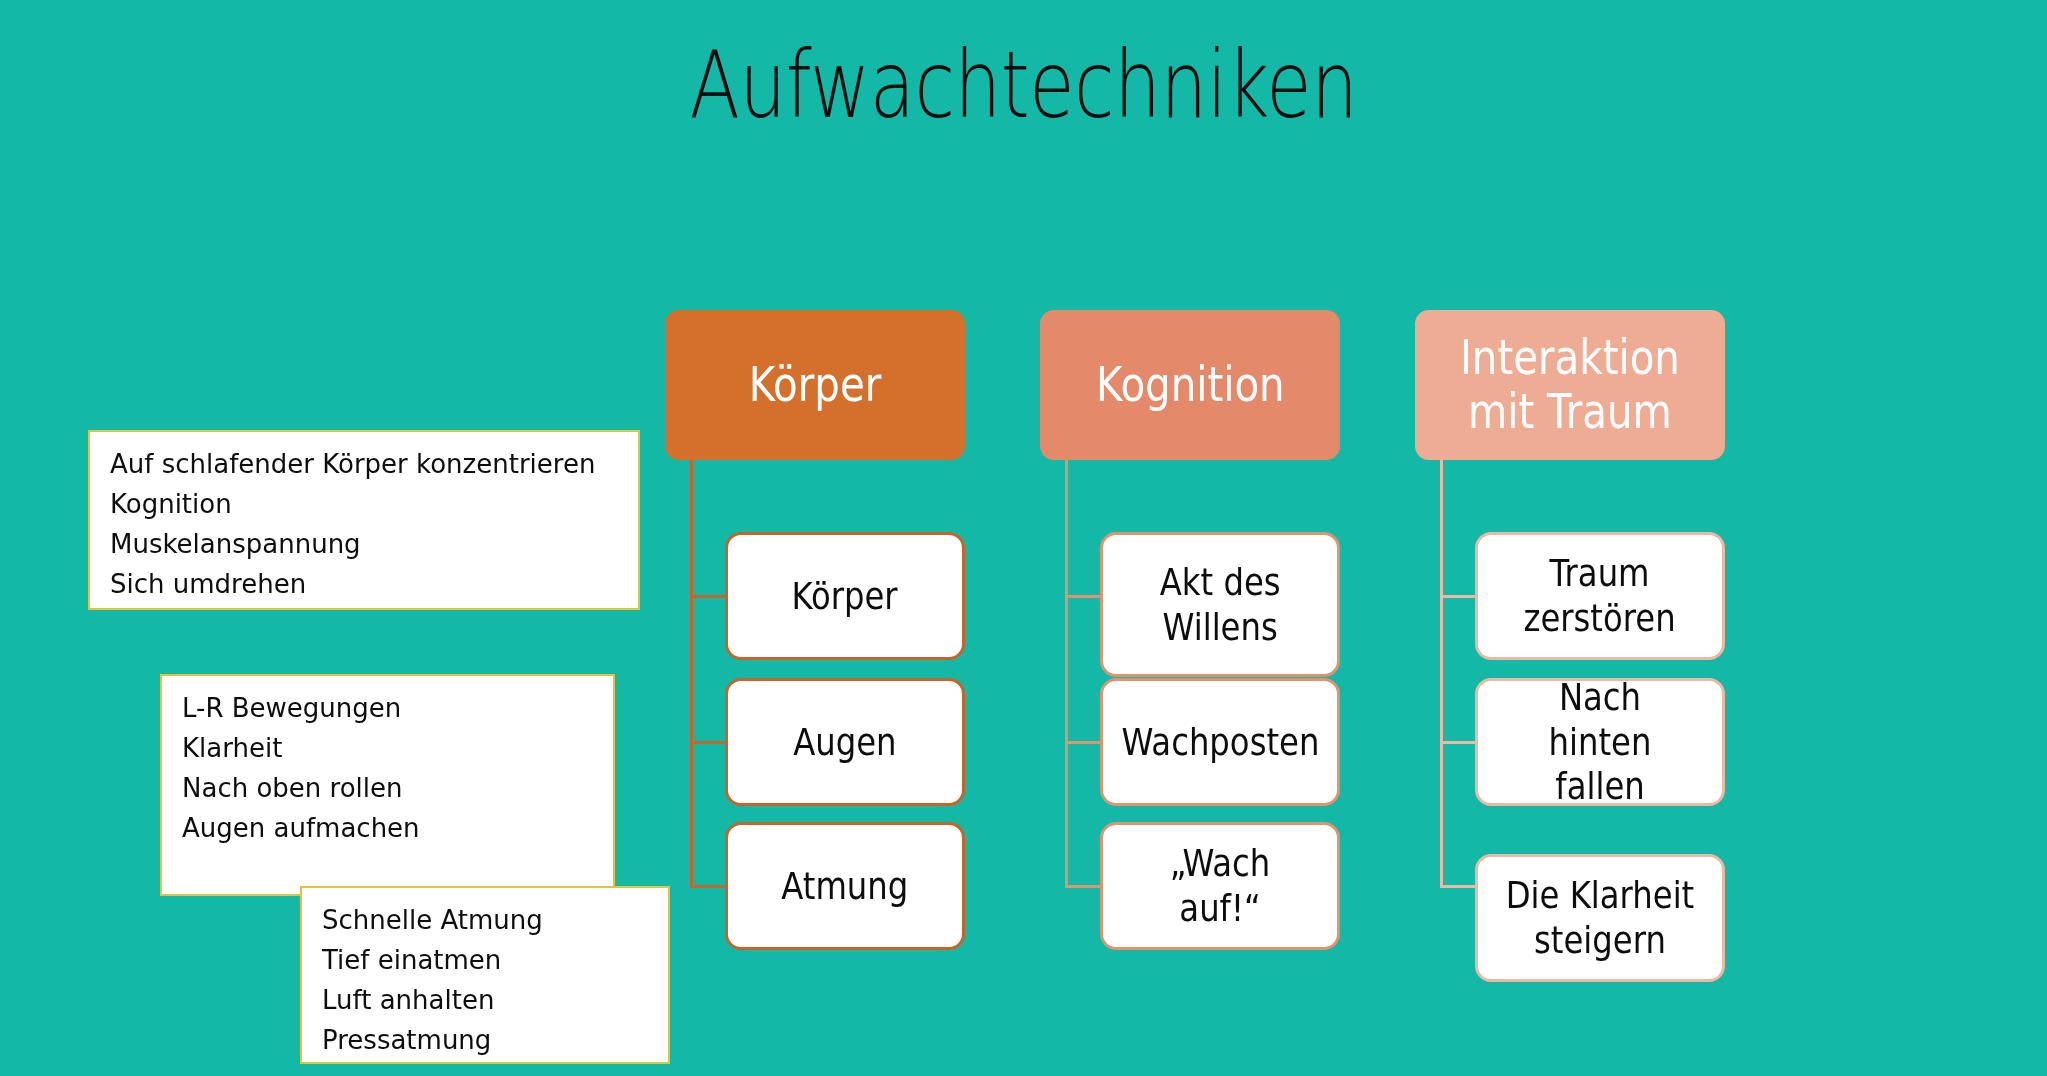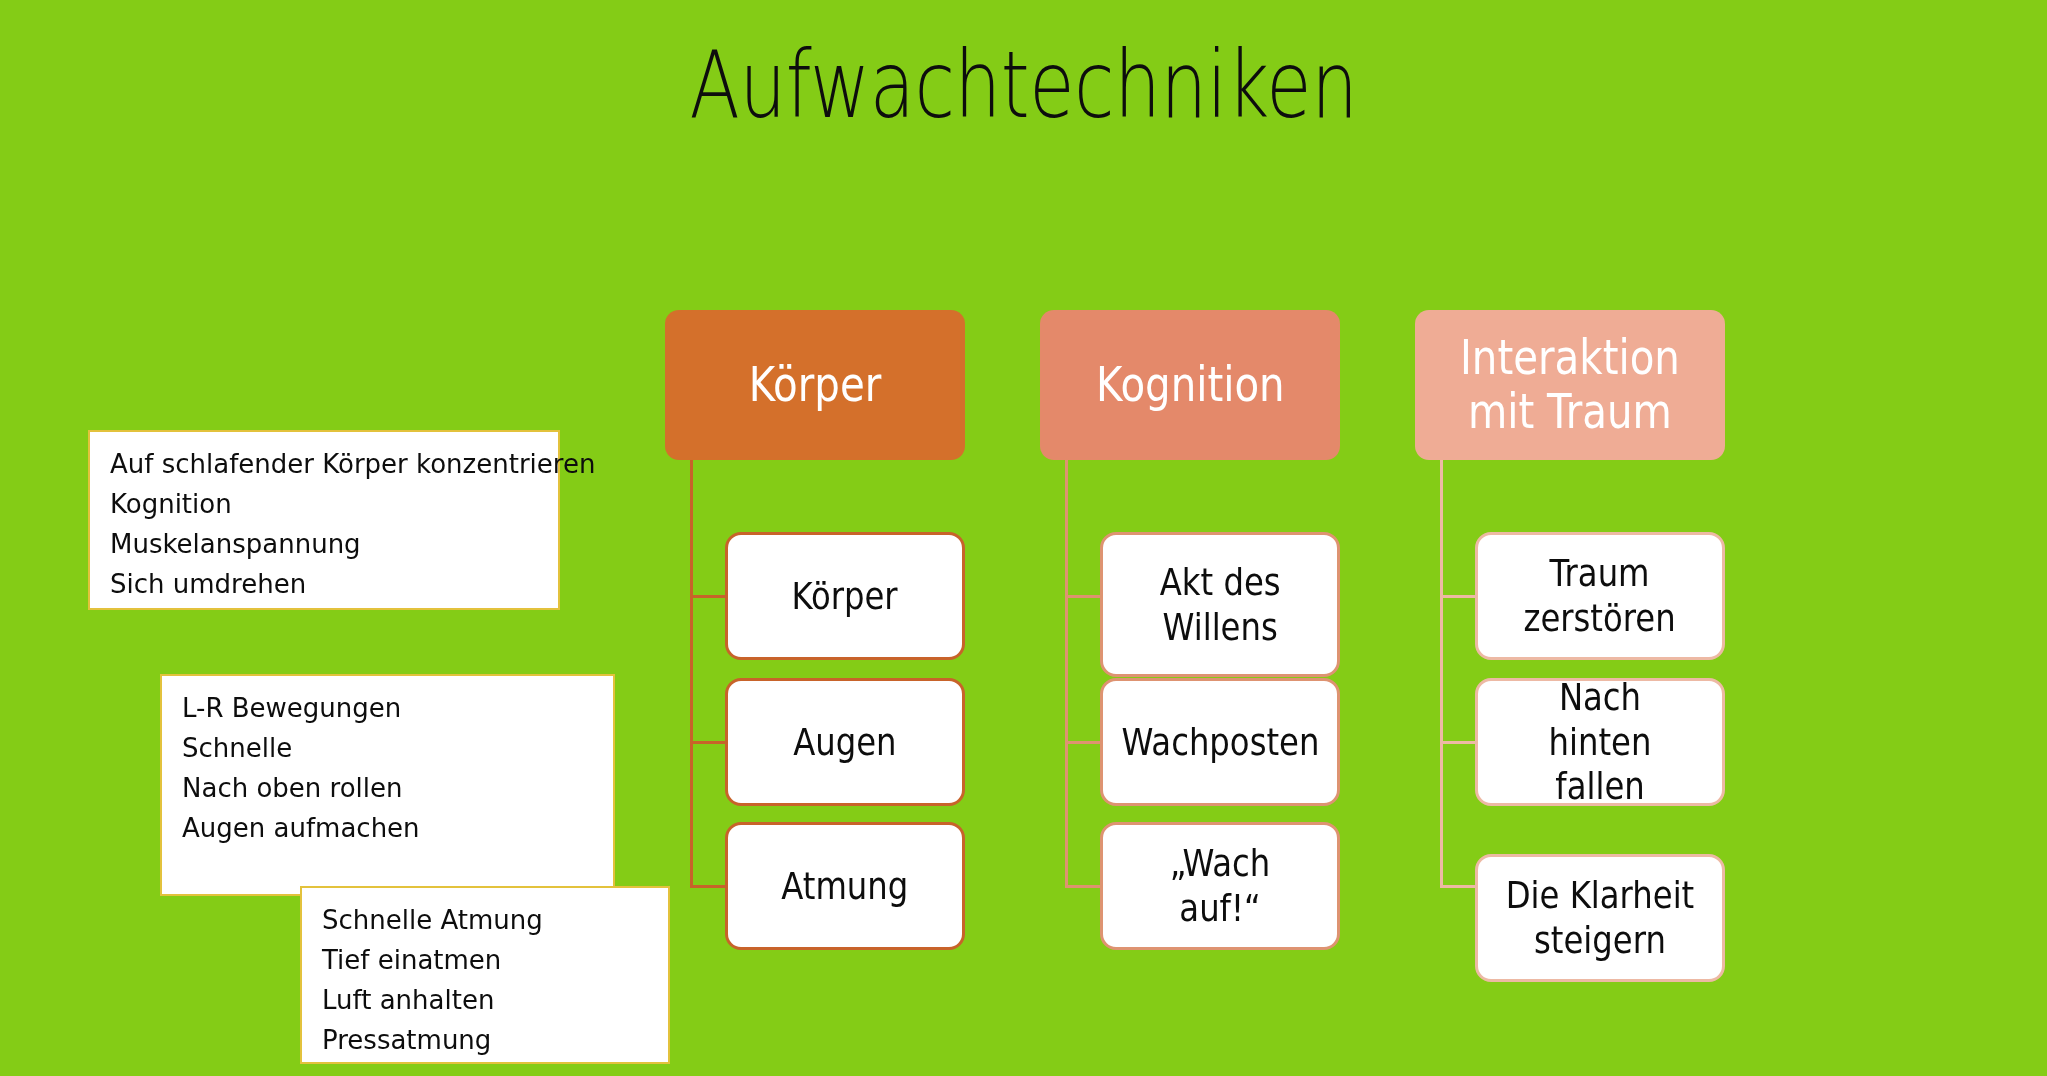--- a/index.html
+++ b/index.html
@@ -46,21 +46,21 @@
     padding: 12px 18px 12px 20px;
   }
   .note-line {
     font-family: "DejaVu Sans", sans-serif;
     font-size: 26px;
     line-height: 40px;
     color: #0d0d0d;
     white-space: nowrap;
   }
 
-  #note-1 { left: 88px;  top: 430px; width: 472px; height: 180px; }
+  #note-1 { left: 88px;  top: 430px; width: 552px; height: 180px; }
   #note-2 { left: 160px; top: 638px; width: 455px; height: 222px; }
   #note-3 { left: 300px; top: 886px; width: 370px; height: 178px; }
 
   
   .column { position: absolute; top: 310px; }
   #col-1 { left: 665px;  width: 300px; }
   #col-2 { left: 1040px; width: 300px; }
   #col-3 { left: 1415px; width: 310px; }
 
   .header-box {
@@ -123,34 +123,34 @@
     color: #0d0d0d;
     text-align: center;
     transform: scaleX(0.85);
     transform-origin: 50% 50%;
     white-space: pre-line;
   }
 </style>
 </head>
 <body>
 
-<div id="slide" style="background: #84cc16;">
+<div id="slide" style="background: #14b8a6;">
 
   <div class="slide-title" style="color: rgb(13, 13, 13);">Aufwachtechniken</div>
 
   <div class="note-box" id="note-1" style="border-color: rgb(227, 194, 60);">
     <div class="note-line">Auf schlafender Körper konzentrieren</div>
     <div class="note-line">Kognition</div>
     <div class="note-line">Muskelanspannung</div>
     <div class="note-line">Sich umdrehen</div>
   </div>
 
   <div class="note-box" id="note-2" style="border-color: rgb(227, 194, 60); margin-top: 36px;">
     <div class="note-line">L-R Bewegungen</div>
-    <div class="note-line">Schnelle</div>
+    <div class="note-line">Klarheit</div>
     <div class="note-line">Nach oben rollen</div>
     <div class="note-line">Augen aufmachen</div>
   </div>
 
   <div class="note-box" id="note-3" style="border-color: rgb(227, 194, 60);">
     <div class="note-line">Schnelle Atmung</div>
     <div class="note-line">Tief einatmen</div>
     <div class="note-line">Luft anhalten</div>
     <div class="note-line">Pressatmung</div>
   </div>

